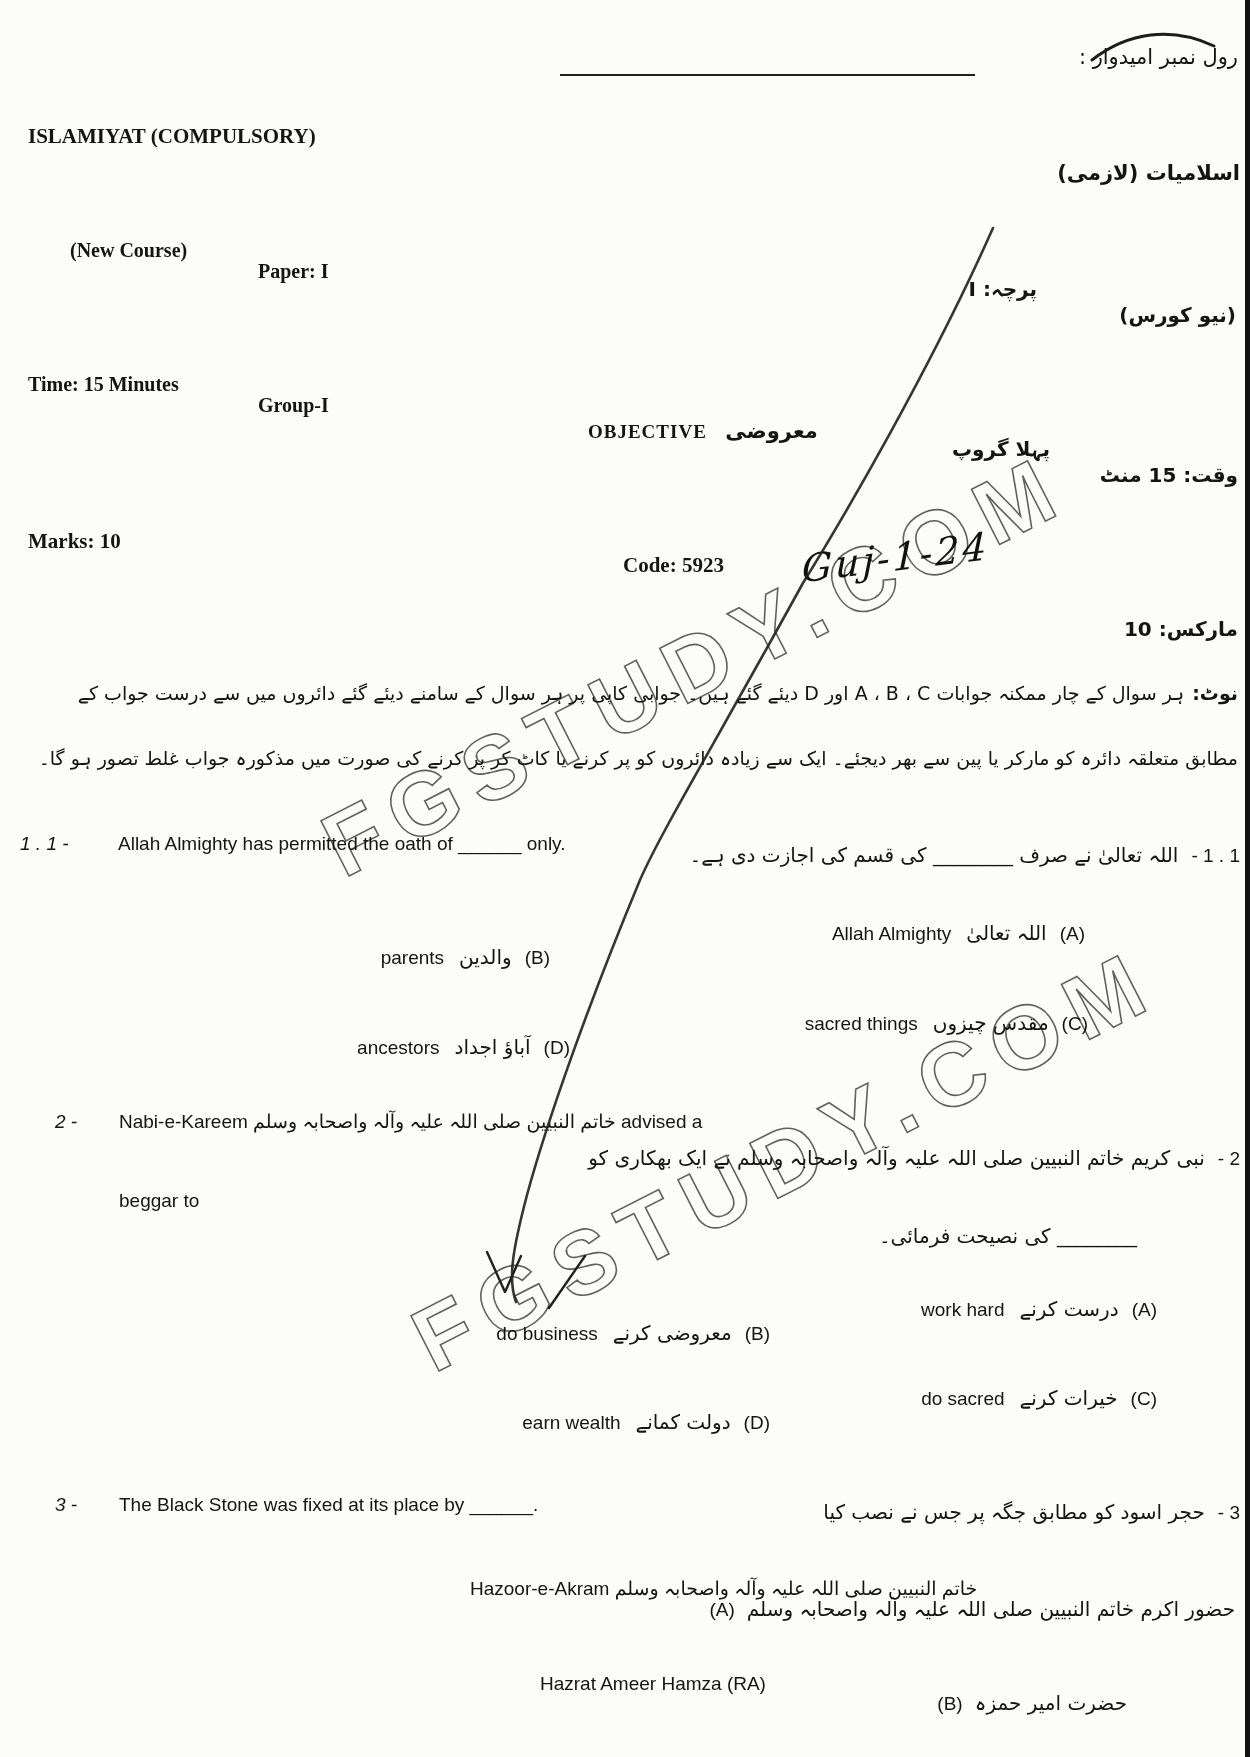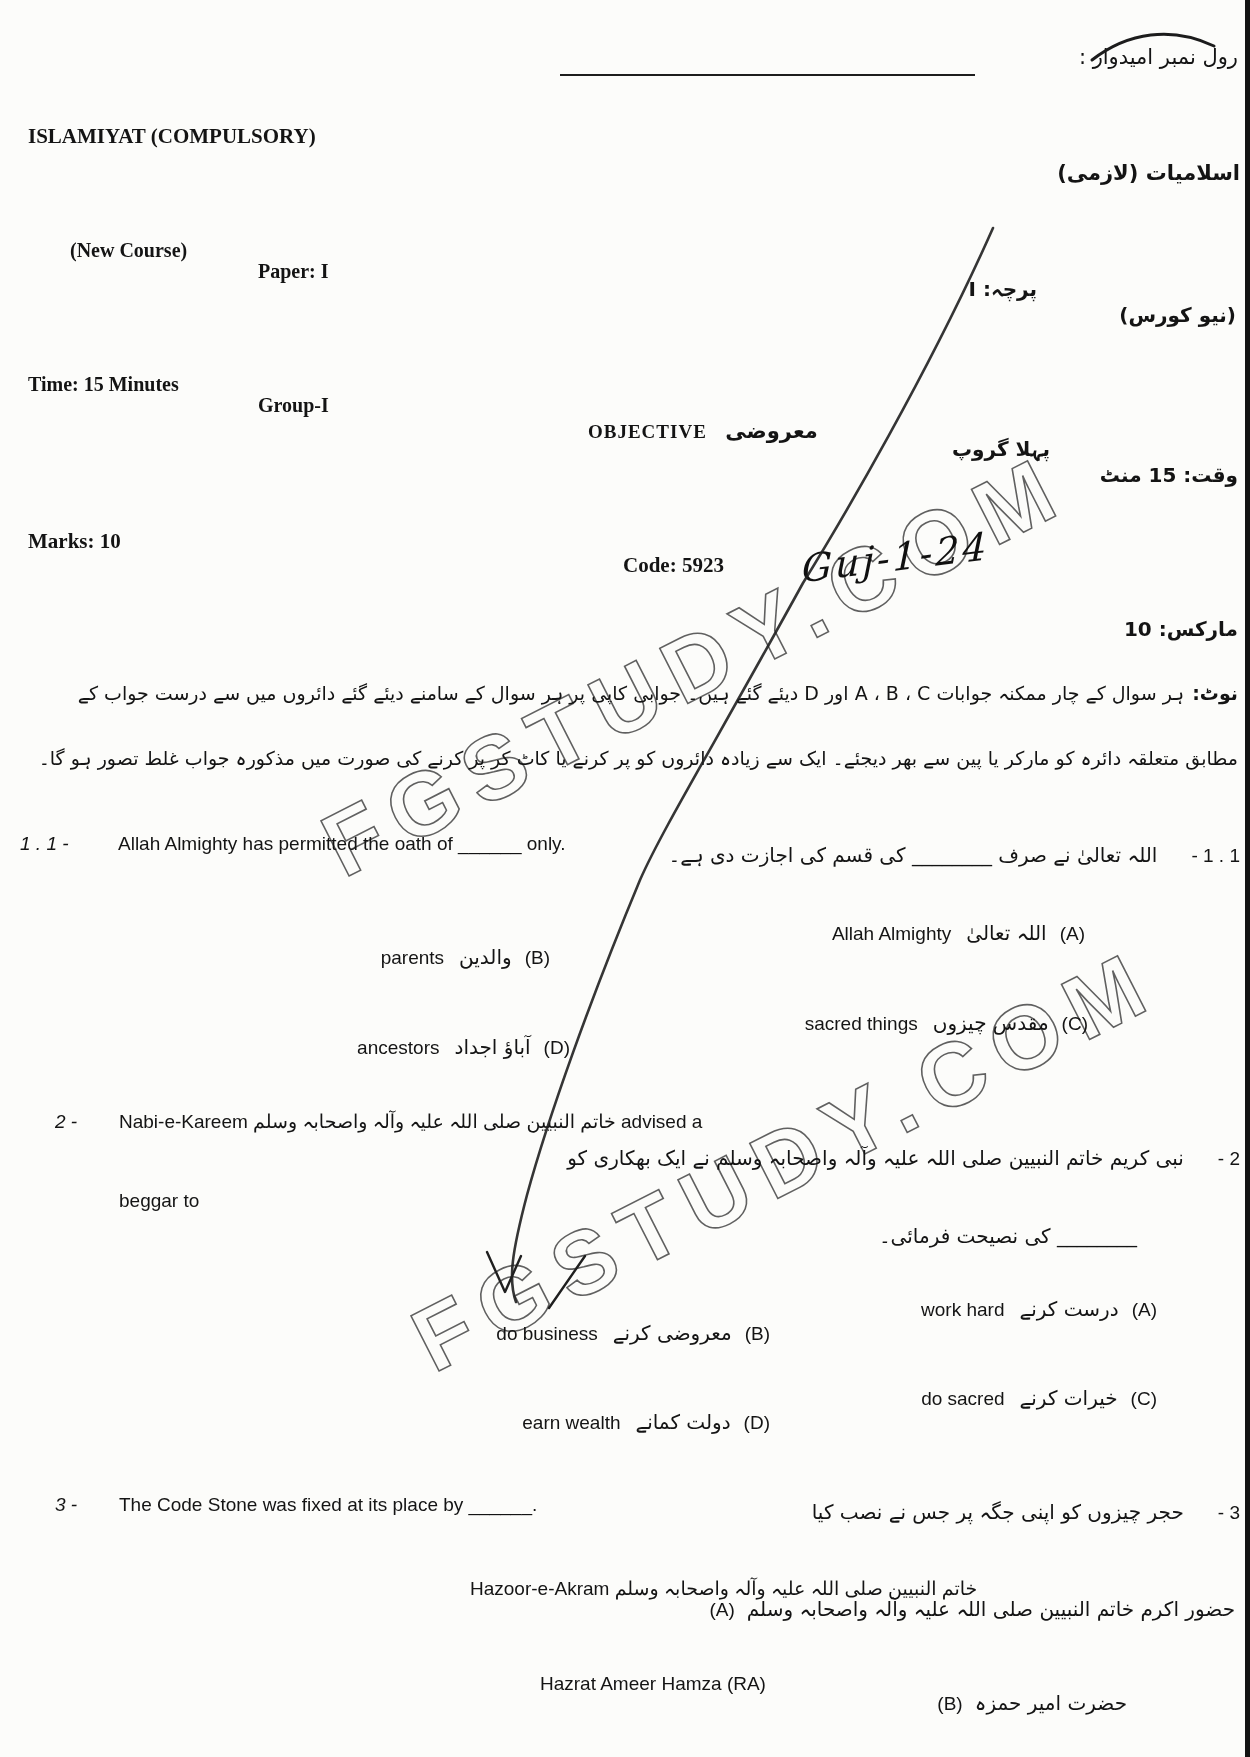--- a/index.html
+++ b/index.html
@@ -5,21 +5,21 @@
   html,body{margin:0;padding:0;background:#e8e8e8;}
   .page{position:relative;width:1250px;height:1757px;margin:0 auto;background:#fcfcfa;
         font-family:"Liberation Sans",sans-serif;color:#141414;overflow:hidden;}
   .abs{position:absolute;white-space:nowrap;}
   .en{font-family:"Liberation Sans",sans-serif;font-size:19px;}
   .ur{font-family:"DejaVu Sans",sans-serif;direction:rtl;font-size:20px;}
   .hdr-serif{font-family:"Liberation Serif",serif;font-weight:bold;font-size:21px;}
   .hdr-ur{font-family:"DejaVu Sans",sans-serif;direction:rtl;font-size:20px;font-weight:bold;}
   .qno-en{display:inline-block;width:64px;font-size:19px;font-style:italic;}
   .q1no{width:98px;}
-  .qno-ur{direction:ltr;unicode-bidi:embed;display:inline-block;margin-left:34px;
+  .qno-ur{direction:ltr;unicode-bidi:embed;display:inline-block;margin-left:13px;
           font-family:"Liberation Sans",sans-serif;font-size:19px;}
   .opt{direction:rtl;font-family:"DejaVu Sans",sans-serif;}
   .opt .lt{direction:ltr;unicode-bidi:embed;display:inline-block;margin-left:13px;
            font-family:"Liberation Sans",sans-serif;font-size:19px;}
   .opt .our{display:inline-block;margin-left:15px;font-size:20px;direction:rtl;text-align:right;}
   .opt .oen{direction:ltr;unicode-bidi:embed;display:inline-block;font-size:19px;
             font-family:"Liberation Sans",sans-serif;}
   .opt.q3 .our{margin-left:12px;}
   .nlabel{font-weight:bold;margin-left:8px;}
   .note-line{direction:rtl;font-size:19px;font-family:"DejaVu Sans",sans-serif;}
@@ -115,24 +115,24 @@
     <span class="lt">(B)</span><span class="our">معروضی کرنے</span><span class="oen">do business</span>
   </div>
   <div class="abs opt txt" style="right:93px;top:632px;">
     <span class="lt">(C)</span><span class="our">خیرات کرنے</span><span class="oen">do sacred</span>
   </div>
   <div class="abs opt txt" style="right:480px;top:632px;">
     <span class="lt">(D)</span><span class="our">دولت کمانے</span><span class="oen">earn wealth</span>
   </div>
 
   <div class="abs en txt" style="left:55px;top:692px;">
-    <span class="qno-en">3 -</span><span>The Code Stone was fixed at its place by ______.</span>
+    <span class="qno-en">3 -</span><span>The Black Stone was fixed at its place by ______.</span>
   </div>
   <div class="abs ur txt" style="right:10px;top:676px;">
-    <span class="qno-ur">- 3</span><span>حجر چیزوں کو اپنی جگہ پر جس نے نصب کیا</span>
+    <span class="qno-ur">- 3</span><span>حجر اسود کو مطابق جگہ پر جس نے نصب کیا</span>
   </div>
   <div class="abs en txt" style="left:470px;top:729px;">Hazoor-e-Akram خاتم النبیین صلی اللہ علیہ وآلہ واصحابہ وسلم</div>
   <div class="abs opt q3 txt" style="right:15px;top:726px;">
     <span class="our">حضور اکرم خاتم النبیین صلی اللہ علیہ وآلہ واصحابہ وسلم</span><span class="lt">(A)</span>
   </div>
   <div class="abs en txt" style="left:540px;top:778px;">Hazrat Ameer Hamza (RA)</div>
   <div class="abs opt q3 txt" style="right:123px;top:774px;">
     <span class="our">حضرت امیر حمزہ</span><span class="lt">(B)</span>
   </div>
   <div class="abs en txt" style="left:637px;top:823px;">Hazrat Abu Talib</div>

